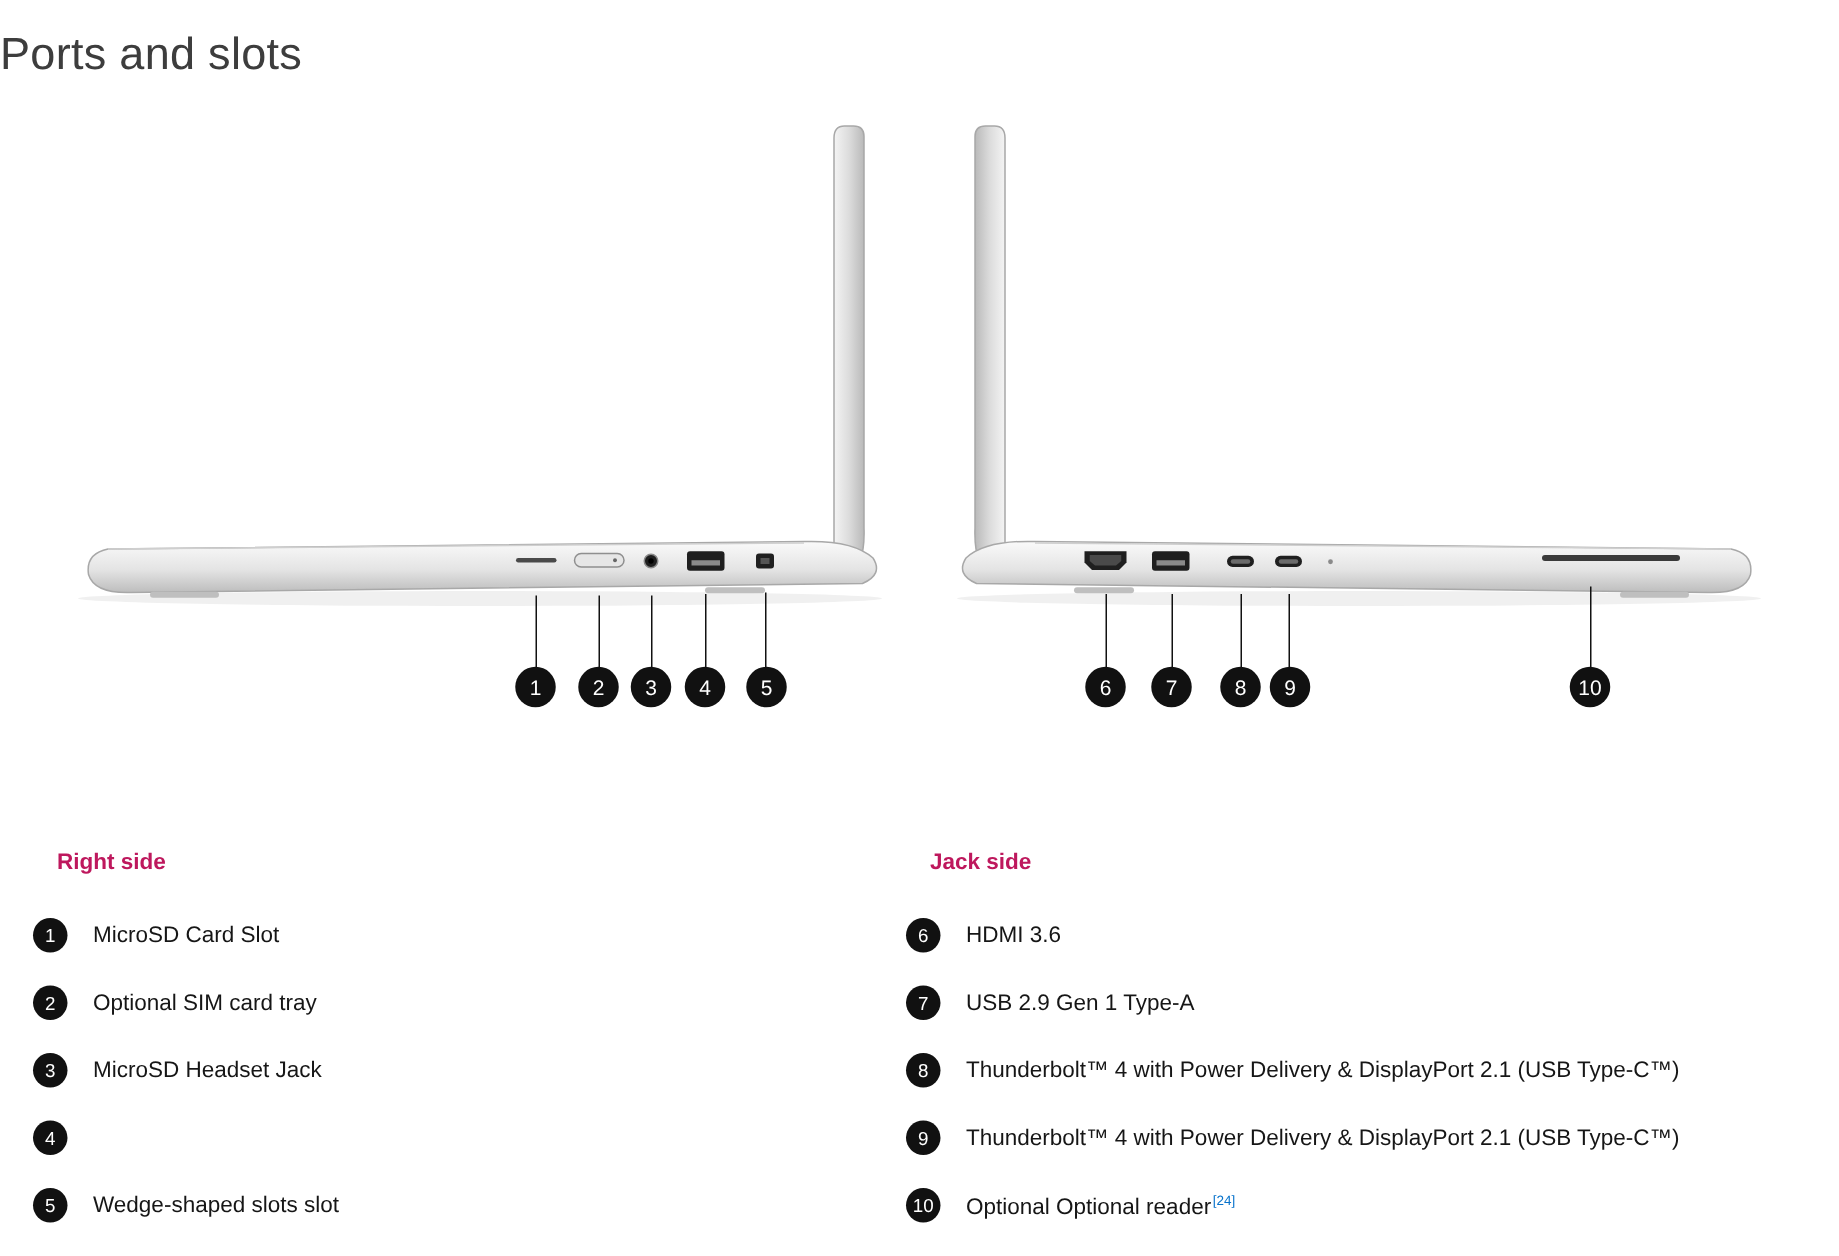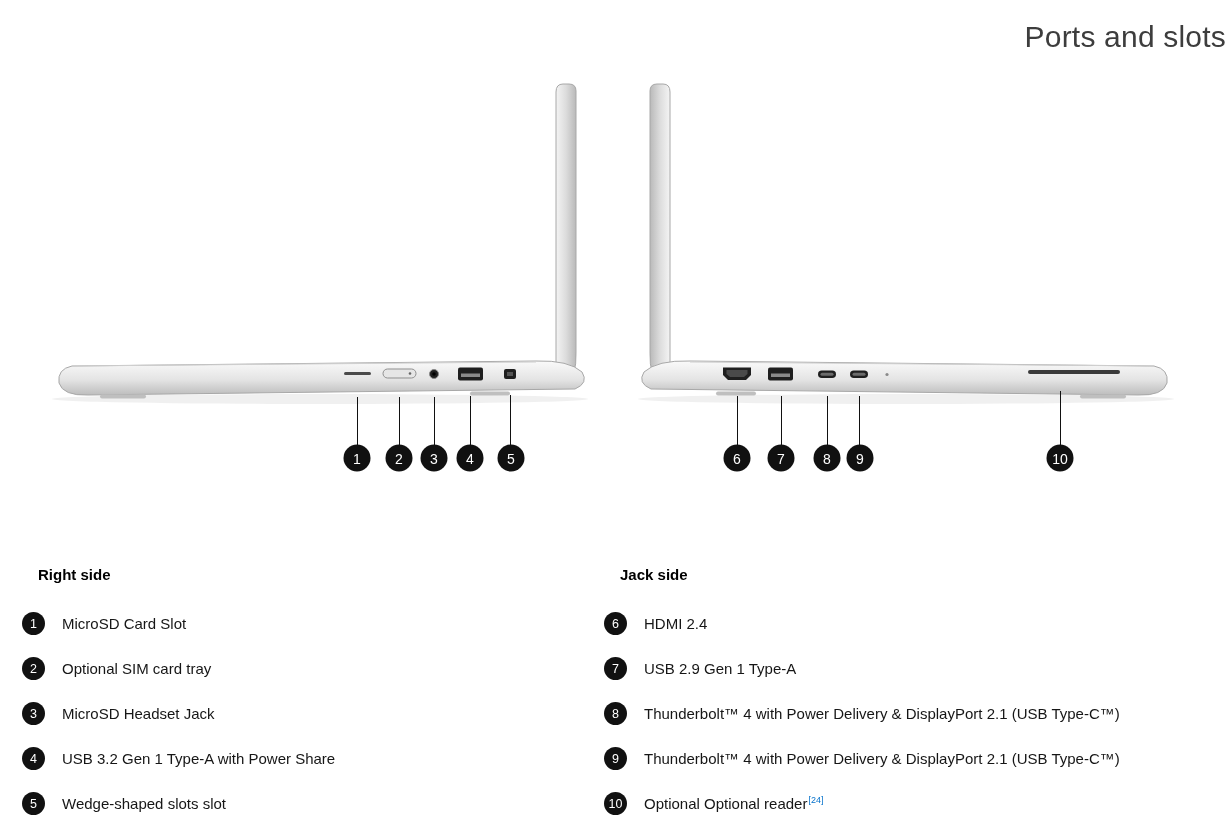--- a/index.html
+++ b/index.html
@@ -2,36 +2,36 @@
 <html><head>
 <meta charset="utf-8">
 <style>
   * { box-sizing: border-box; margin: 0; padding: 0; }
   html, body { background: #fff; }
   body { font-family: "Liberation Sans", sans-serif; }
   .page { position: relative; width: 1226px; height: 837px; background: #fff; overflow: hidden; }
 
   .title {
     position: absolute; top: 20px; left: 0; width: 100%;
-    text-align: right; font-size: 30px; font-weight: 400; color: #3d3d3d;
+    text-align: left; font-size: 30px; font-weight: 400; color: #3d3d3d;
     letter-spacing: 0.2px;
   }
 
   .diagram-svg { position: absolute; top: 0; left: 0; }
 
   .callout {
     position: absolute; top: 458px;
     width: 27px; height: 27px; border-radius: 50%;
     background: #111; color: #fff; font-size: 14px;
     display: flex; align-items: center; justify-content: center;
     transform: translate(-50%, -50%);
   }
 
   .legend-heading {
-    position: absolute; font-size: 15px; font-weight: 700; color: #000000;
+    position: absolute; font-size: 15px; font-weight: 700; color: #be185d;
   }
 
   .legend-item {
     position: absolute; display: flex; align-items: center; height: 23px;
   }
   .badge {
     width: 23px; height: 23px; border-radius: 50%; flex: 0 0 23px;
     background: #111; color: #fff; font-size: 12.5px;
     display: flex; align-items: center; justify-content: center;
   }
@@ -161,32 +161,31 @@
   <div class="legend-item" style="left:22px; top:657px">
     <span class="badge">2</span>
     <span class="item-label">Optional SIM card tray</span>
   </div>
   <div class="legend-item" style="left:22px; top:702px">
     <span class="badge">3</span>
     <span class="item-label">MicroSD Headset Jack</span>
   </div>
   <div class="legend-item" style="left:22px; top:747px">
     <span class="badge">4</span>
-    <span class="item-label">USB 3.2 Gen 1 Type-A with Power Share</span>
   </div>
   <div class="legend-item" style="left:22px; top:792px">
     <span class="badge">5</span>
     <span class="item-label">Wedge-shaped slots slot</span>
   </div>
 
   <h2 class="legend-heading" style="left:620px; top:566px">Jack side</h2>
 
   <div class="legend-item" style="left:604px; top:612px">
     <span class="badge">6</span>
-    <span class="item-label">HDMI 2.4</span>
+    <span class="item-label">HDMI 3.6</span>
   </div>
   <div class="legend-item" style="left:604px; top:657px">
     <span class="badge">7</span>
     <span class="item-label">USB 2.9 Gen 1 Type-A</span>
   </div>
   <div class="legend-item" style="left:604px; top:702px">
     <span class="badge">8</span>
     <span class="item-label">Thunderbolt™ 4 with Power Delivery &amp; DisplayPort 2.1 (USB Type-C™)</span>
   </div>
   <div class="legend-item" style="left:604px; top:747px">

